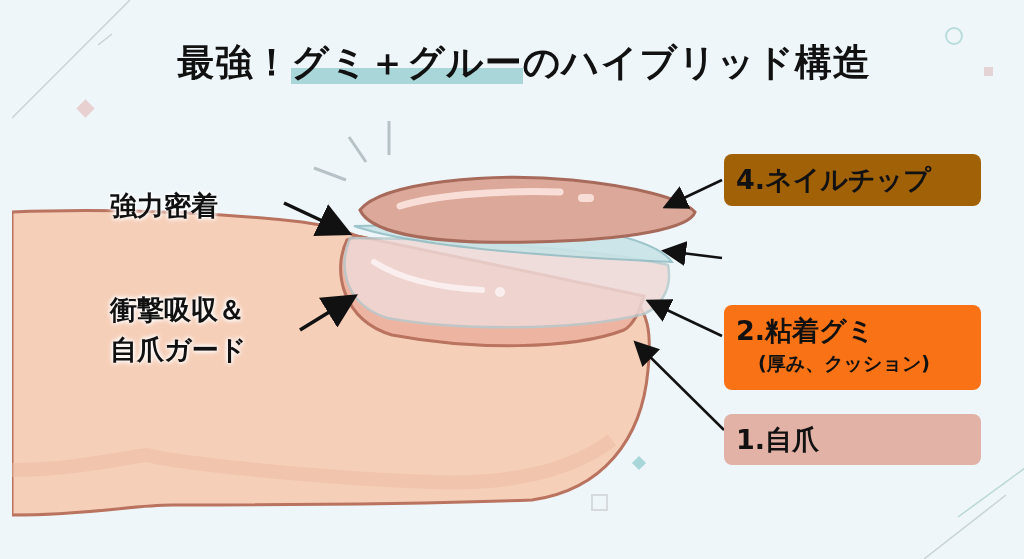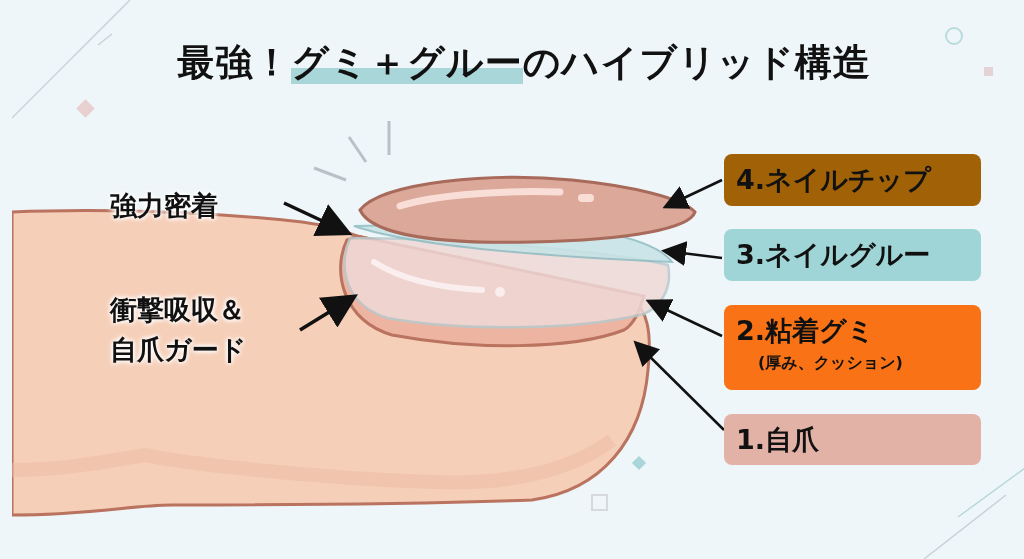--- a/index.html
+++ b/index.html
@@ -2,21 +2,21 @@
 <html><head>
 <meta charset="utf-8">
 <style>
   html,body{margin:0;padding:0;}
   body{width:1024px;height:559px;overflow:hidden;background:#eef6f9;font-family:"DejaVu Sans","Liberation Sans",sans-serif;position:relative;}
   .stage{position:absolute;left:12px;top:0;width:1024px;height:559px;}
   .title{position:absolute;left:0;top:38px;width:1024px;text-align:center;font-size:37px;font-weight:bold;color:#111;letter-spacing:1px;}
   .title .hl{background:linear-gradient(transparent 62%, #a9d6d8 62%);}
   .label-box{position:absolute;left:712px;width:257px;border-radius:8px;font-weight:bold;color:#111;font-size:27px;box-sizing:border-box;padding-left:12px;}
   .callout{position:absolute;font-weight:bold;color:#111;font-size:27px;line-height:40px;text-shadow:0 0 4px #fff,0 0 4px #fff,0 0 6px #fff;}
-  .sub{display:block;font-size:16px;padding-left:22px;line-height:24px;}
+  .sub{display:block;font-size:19px;padding-left:22px;line-height:24px;}
   svg{position:absolute;left:0;top:0;}
 </style>
 </head>
 <body>
 
 <div class="stage">
   <svg width="1024" height="559" viewBox="0 0 1024 559">
 
     <g>
       <line x1="0" y1="118" x2="118" y2="0" stroke="#c9d2d6" stroke-width="1.5"></line>
@@ -70,23 +70,20 @@
 
   <div class="callout" style="left:98px;top:290px;">
     <span>衝撃吸収＆</span><br>
     <span>自爪ガード</span>
   </div>
   <div class="callout" style="left:98px;top:186px;">強力密着</div>
 
   <div class="label-box" style="top:154px;height:52px;line-height:52px;background:#a16207;">
     <span>4.ネイルチップ</span>
   </div>
-  <div class="label-box" style="top:229px;height:52px;line-height:52px;background:#9fd5d6;">
-    <span>3.ネイルグルー</span>
-  </div>
   <div class="label-box" style="top:305px;height:85px;background:#f97316;padding-top:6px;line-height:40px;">
     <span>2.粘着グミ</span>
     <span class="sub">(厚み、クッション)</span>
   </div>
   <div class="label-box" style="top:414px;height:51px;line-height:51px;background:#e3b2a6;">
     <span>1.自爪</span>
   </div>
 </div>
 
 </body></html>

